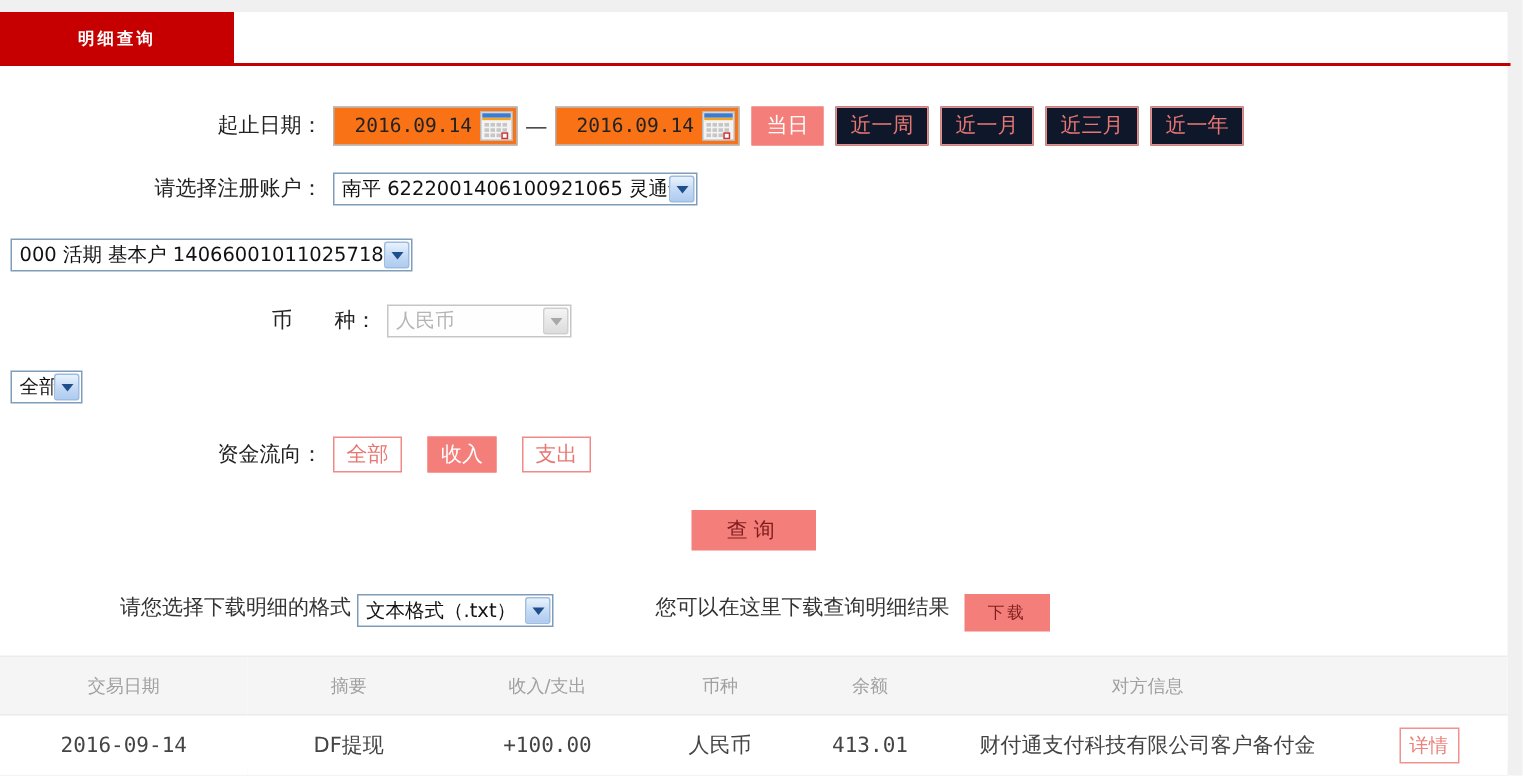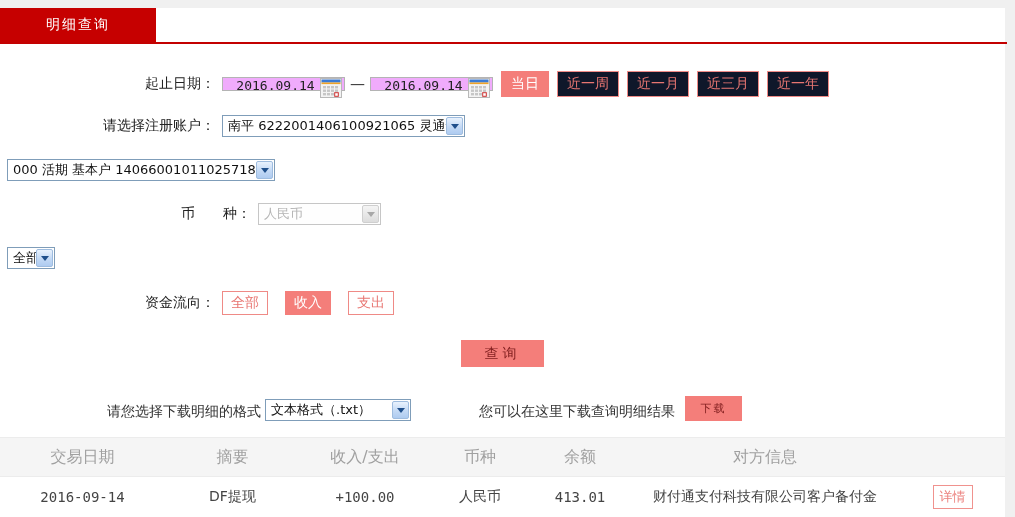--- a/index.html
+++ b/index.html
@@ -12,32 +12,32 @@
   .page { width:1015px; height:517px; position:relative; }
   .panel {
     position:absolute; left:0; top:8px; width:1005px; height:503px;
     background:#ffffff;
   }
   
   .tab-row { height:34px; }
   .tab {
     display:inline-flex; align-items:center; justify-content:center;
     width:156px; height:34px; background:#c60000; color:#fff;
-    font-size:14px; letter-spacing:2px; cursor:pointer;
+    font-size:11px; letter-spacing:2px; cursor:pointer;font-weight:bold;
   }
   .red-line { height:2px; background:#c30000; width:1007px; }
   
   .form { padding-top:27px; }
   .form-row { display:flex; align-items:center; margin-bottom:18px; }
   .form-label { width:215px; text-align:right; flex:0 0 215px; color:#222; }
   .form-content { display:flex; align-items:center; margin-left:7px; }
   
   .date-box {
-    display:flex; align-items:flex-start; width:123px; height:14px;
-    border:1px solid #b4b4b4; background:#f0abfc; padding-left:8px;
+    display:flex; align-items:center; width:123px; height:26px;
+    border:1px solid #b4b4b4; background:#f97316; padding-left:8px;
   }
   .date-text { flex:1; font-family:"DejaVu Sans Mono","Liberation Mono",monospace; font-size:13px; color:#222; text-align:center; }
   .cal-icon { width:22px; height:20px; margin-right:2px; cursor:pointer; }
   .date-sep { margin:0 5px; color:#444; font-size:15px; }
   
   .quick-btn {
     height:26px; padding:0 9px; margin-left:8px; display:inline-flex;
     align-items:center; justify-content:center; font-size:14px; cursor:pointer;
     border:1px solid #ef8a86; color:#e87672; background:#0f172a;
   }
@@ -55,48 +55,48 @@
   }
   .sel-arrow::after { content:""; border:4px solid transparent; border-top:5px solid #1f4f8b; margin-top:5px; }
   .sel.disabled { border-color:#c6c6c6; background:#fefefe; cursor:default; }
   .sel.disabled .sel-text { color:#b5b5b5; }
   .sel.disabled .sel-arrow { border-color:#cfcfcf; background:linear-gradient(#f4f4f4,#dcdcdc); }
   .sel.disabled .sel-arrow::after { border-top-color:#a8a8a8; }
   .w-register { width:243px; }
   .w-sub { width:268px; }
   .w-currency { width:123px; }
   .w-biz { width:48px; }
-  .w-fmt { width:146px; }
+  .w-fmt { width:131px; }
   
   .flow-btn {
     height:24px; min-width:40px; padding:0 8px; margin-right:17px;
     display:inline-flex; align-items:center; justify-content:center;
     border:1px solid #ef8a86; color:#e87672; background:#fff; cursor:pointer; font-size:14px;
   }
   .flow-btn.active { background:#f47e7a; border-color:#f47e7a; color:#fff; }
   
   .query-row { display:flex; justify-content:center; margin:25px 0 0 0; }
   .query-btn {
     width:83px; height:27px; background:#f47e7a; color:#7f1d1d; border:none;
     font-size:14px; letter-spacing:4px; cursor:pointer;
     display:flex; align-items:center; justify-content:center;
   }
   
-  .dl-row { display:flex; align-items:flex-end; margin:29px 0 0 107px; }
+  .dl-row { display:flex; align-items:flex-start; margin:29px 0 0 80px; }
   .dl-label { margin-right:4px; }
   .dl-hint { margin-left:68px; }
   .dl-btn {
     width:57px; height:25px; margin-left:10px; background:#f47e7a; color:#7f1d1d;
     border:none; font-size:11px; letter-spacing:2px; cursor:pointer;
     display:flex; align-items:center; justify-content:center;
   }
   
   .grid { width:1005px; border-collapse:collapse; margin-top:16px; table-layout:fixed; }
   .grid th {
-    background:#f5f5f5; color:#a0a0a0; font-weight:normal; font-size:16px;
+    background:#f5f5f5; color:#a0a0a0; font-weight:normal; font-size:12px;
     height:39px; border-top:1px solid #ececec; border-bottom:1px solid #ececec;
   }
   .grid td {
     height:41px; text-align:center; font-size:14px; color:#444;
     border-bottom:1px solid #dcdcdc; background:#fff;
   }
   .c-date,.c-balance { font-family:"DejaVu Sans Mono","Liberation Mono",monospace; font-size:13px; color:#333; }
   .c-amount { color:#c00000; font-family:"DejaVu Sans Mono","Liberation Mono",monospace; font-size:13px; }
   .detail-btn {
     display:inline-flex; align-items:center; justify-content:center;

